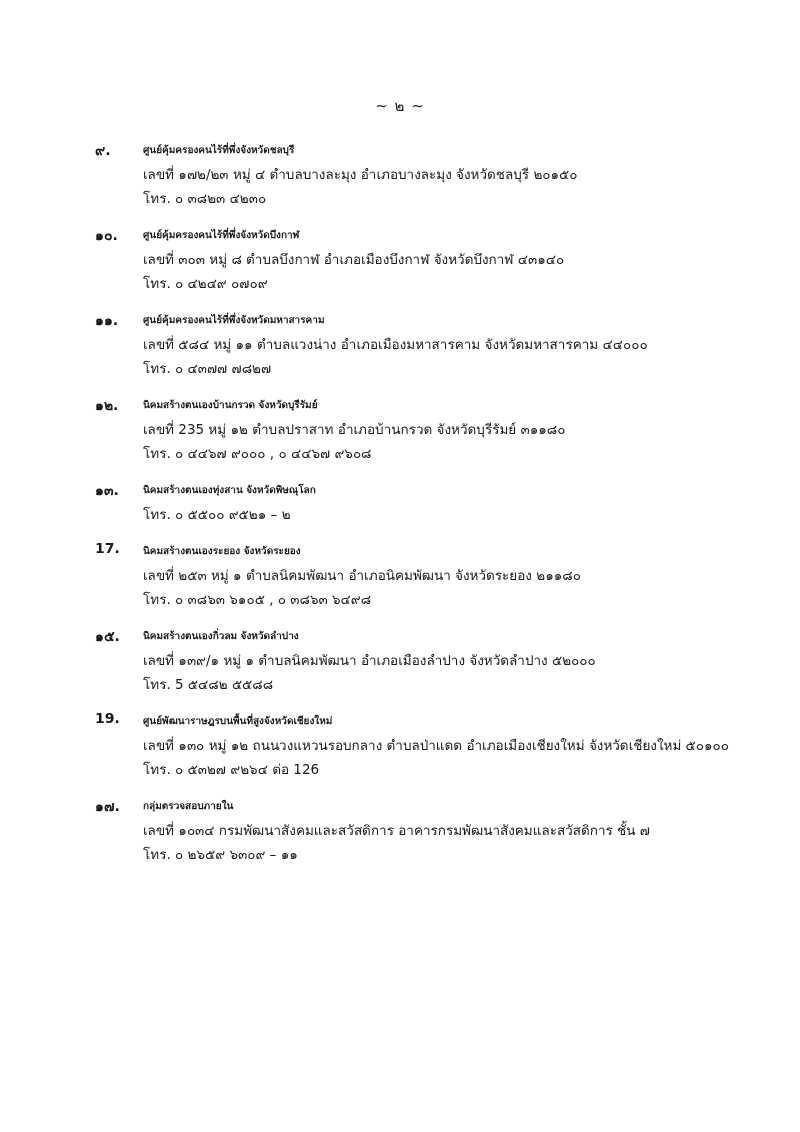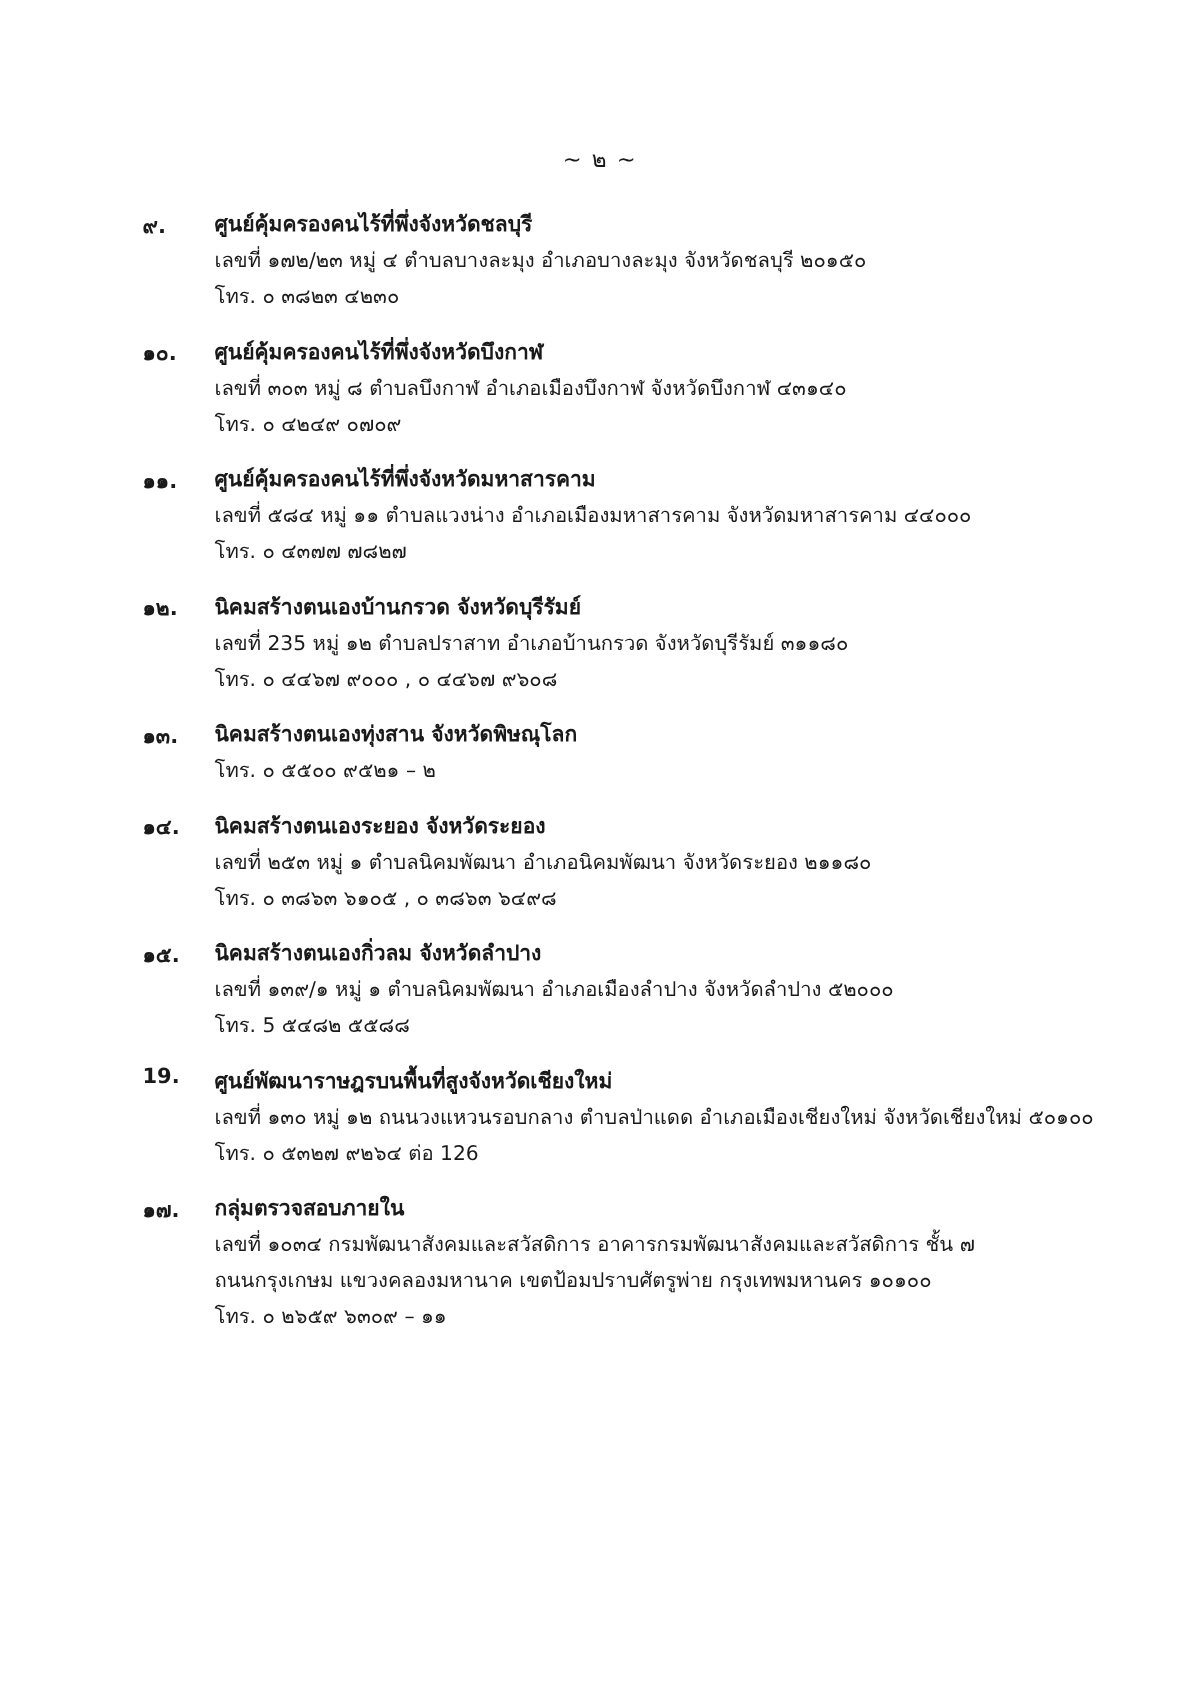--- a/index.html
+++ b/index.html
@@ -41,21 +41,21 @@
       font-size: 14px;
       font-weight: bold;
     }
     .entry-body {
       margin-left: 143px;
       font-size: 13.5px;
       line-height: 24px;
     }
     .entry-title {
       font-weight: bold;
-      font-size: 14px;
+      font-size: 10px;
     }
     .entry-line {
       white-space: nowrap;
     }
   </style>
 </head>
 <body>
 
 <div>
   <div class="page-number">~ ๒ ~</div>
@@ -100,21 +100,21 @@
 
     <div class="entry">
       <div class="entry-number">๑๓.</div>
       <div class="entry-body">
         <div class="entry-title">นิคมสร้างตนเองทุ่งสาน จังหวัดพิษณุโลก</div>
         <div class="entry-line">โทร. ๐ ๕๕๐๐ ๙๕๒๑ – ๒</div>
       </div>
     </div>
 
     <div class="entry">
-      <div class="entry-number">๑๔.</div>
+      <div class="entry-number">17.</div>
       <div class="entry-body">
         <div class="entry-title">นิคมสร้างตนเองระยอง จังหวัดระยอง</div>
         <div class="entry-line">เลขที่ ๒๕๓  หมู่ ๑  ตำบลนิคมพัฒนา  อำเภอนิคมพัฒนา  จังหวัดระยอง  ๒๑๑๘๐</div>
         <div class="entry-line">โทร. ๐ ๓๘๖๓ ๖๑๐๕ , ๐ ๓๘๖๓ ๖๔๙๘</div>
       </div>
     </div>
 
     <div class="entry">
       <div class="entry-number">๑๕.</div>
       <div class="entry-body">
@@ -131,19 +131,18 @@
         <div class="entry-line">เลขที่ ๑๓๐  หมู่ ๑๒  ถนนวงแหวนรอบกลาง  ตำบลป่าแดด  อำเภอเมืองเชียงใหม่  จังหวัดเชียงใหม่  ๕๐๑๐๐</div>
         <div class="entry-line">โทร. ๐ ๕๓๒๗ ๙๒๖๔ ต่อ 126</div>
       </div>
     </div>
 
     <div class="entry">
       <div class="entry-number">๑๗.</div>
       <div class="entry-body">
         <div class="entry-title">กลุ่มตรวจสอบภายใน</div>
         <div class="entry-line">เลขที่ ๑๐๓๔  กรมพัฒนาสังคมและสวัสดิการ  อาคารกรมพัฒนาสังคมและสวัสดิการ ชั้น ๗</div>
-        <div class="entry-line">ถนนกรุงเกษม  แขวงคลองมหานาค  เขตป้อมปราบศัตรูพ่าย  กรุงเทพมหานคร  ๑๐๑๐๐</div>
         <div class="entry-line">โทร. ๐ ๒๖๕๙ ๖๓๐๙ – ๑๑</div>
       </div>
     </div>
 
   </div>
 </div>
 
 </body></html>

